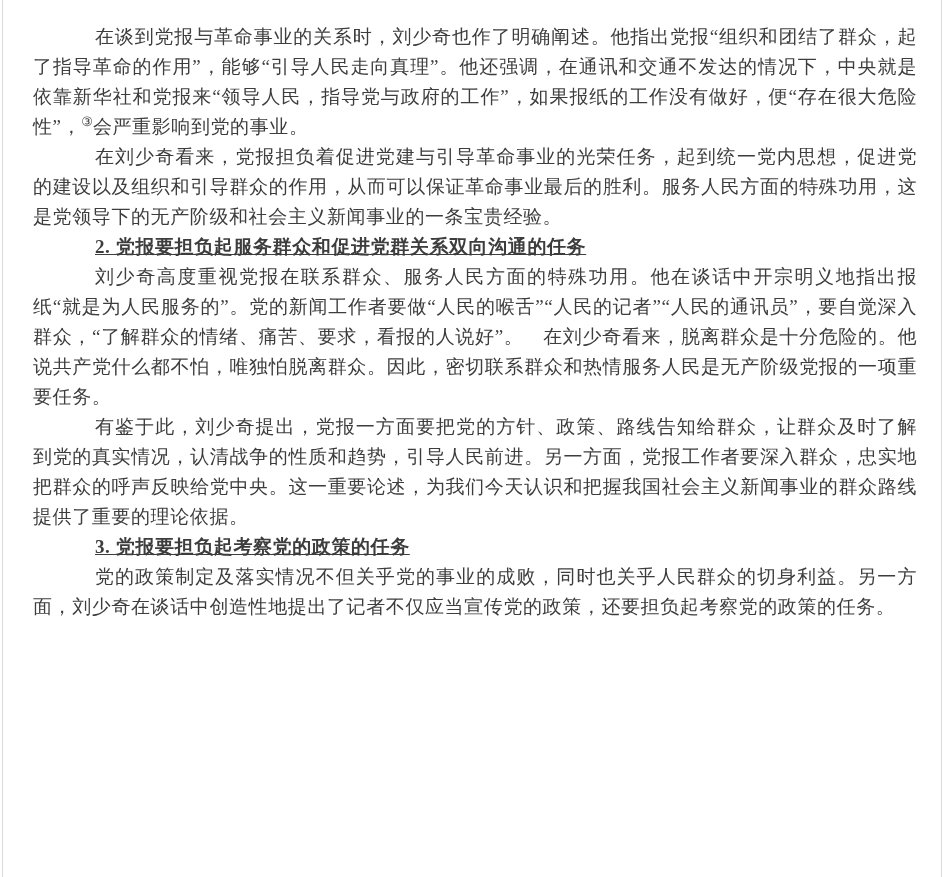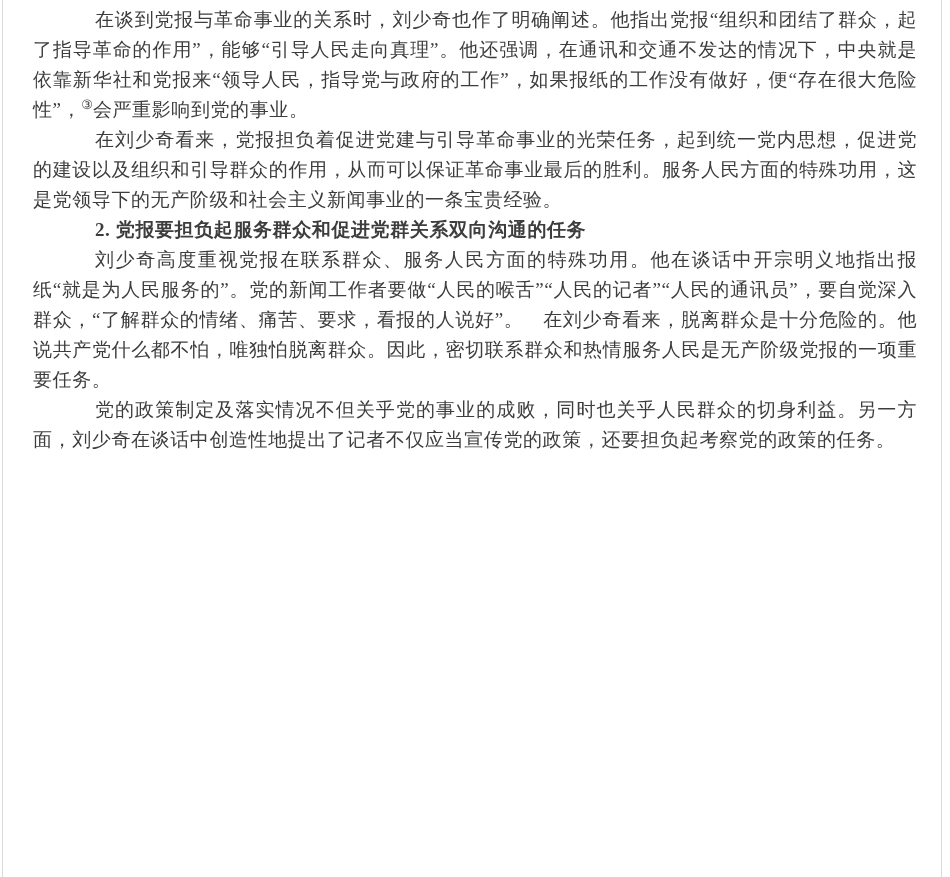--- a/index.html
+++ b/index.html
@@ -18,52 +18,55 @@
     position: absolute;
     top: 0;
     bottom: 0;
     width: 1px;
     background: #dadada;
   }
   .page-edge.left  { left: 2px; }
   .page-edge.right { left: 941px; }
   .page-body {
     position: absolute;
-    top: 5px;
+    top: 22px;
     left: 33px;
     width: 884px;
     color: #3d3d3d;
   }
   .page-body p,
   .page-body h3 {
     margin: 0;
     padding: 0;
     font-size: 19px;
     line-height: 30px;
     letter-spacing: 0.6px;
     text-align: justify;
     text-justify: inter-ideograph;
     text-indent: 62px;
     font-weight: normal;
   }
   .page-body h3 {
     font-weight: bold;
+    text-decoration: underline;
   }
   .page-body sup {
     font-size: 13px;
     line-height: 1;
     vertical-align: super;
     letter-spacing: 0;
   }
 </style>
 </head>
 <body style="background: rgb(255, 255, 255);">
 
 <div class="page-edge left"></div>
 <div class="page-edge right"></div>
 
 <div class="page-body" id="doc" style="color: rgb(61, 61, 61);">
     <p>在谈到党报与革命事业的关系时，刘少奇也作了明确阐述。他指出党报“组织和团结了群众，起了指导革命的作用”，能够“引导人民走向真理”。他还强调，在通讯和交通不发达的情况下，中央就是依靠新华社和党报来“领导人民，指导党与政府的工作”，如果报纸的工作没有做好，便“存在很大危险性”，<sup>③</sup>会严重影响到党的事业。</p>
     <p>在刘少奇看来，党报担负着促进党建与引导革命事业的光荣任务，起到统一党内思想，促进党的建设以及组织和引导群众的作用，从而可以保证革命事业最后的胜利。服务人民方面的特殊功用，这是党领导下的无产阶级和社会主义新闻事业的一条宝贵经验。</p>
     <h3>2. 党报要担负起服务群众和促进党群关系双向沟通的任务</h3>
     <p>刘少奇高度重视党报在联系群众、服务人民方面的特殊功用。他在谈话中开宗明义地指出报纸“就是为人民服务的”。党的新闻工作者要做“人民的喉舌”“人民的记者”“人民的通讯员”，要自觉深入群众，“了解群众的情绪、痛苦、要求，看报的人说好”。　在刘少奇看来，脱离群众是十分危险的。他说共产党什么都不怕，唯独怕脱离群众。因此，密切联系群众和热情服务人民是无产阶级党报的一项重要任务。</p>
+    <p>有鉴于此，刘少奇提出，党报一方面要把党的方针、政策、路线告知给群众，让群众及时了解到党的真实情况，认清战争的性质和趋势，引导人民前进。另一方面，党报工作者要深入群众，忠实地把群众的呼声反映给党中央。这一重要论述，为我们今天认识和把握我国社会主义新闻事业的群众路线提供了重要的理论依据。</p>
+    <h3>3. 党报要担负起考察党的政策的任务</h3>
     <p>党的政策制定及落实情况不但关乎党的事业的成败，同时也关乎人民群众的切身利益。另一方面，刘少奇在谈话中创造性地提出了记者不仅应当宣传党的政策，还要担负起考察党的政策的任务。</p>
   </div>
 
 </body></html>

